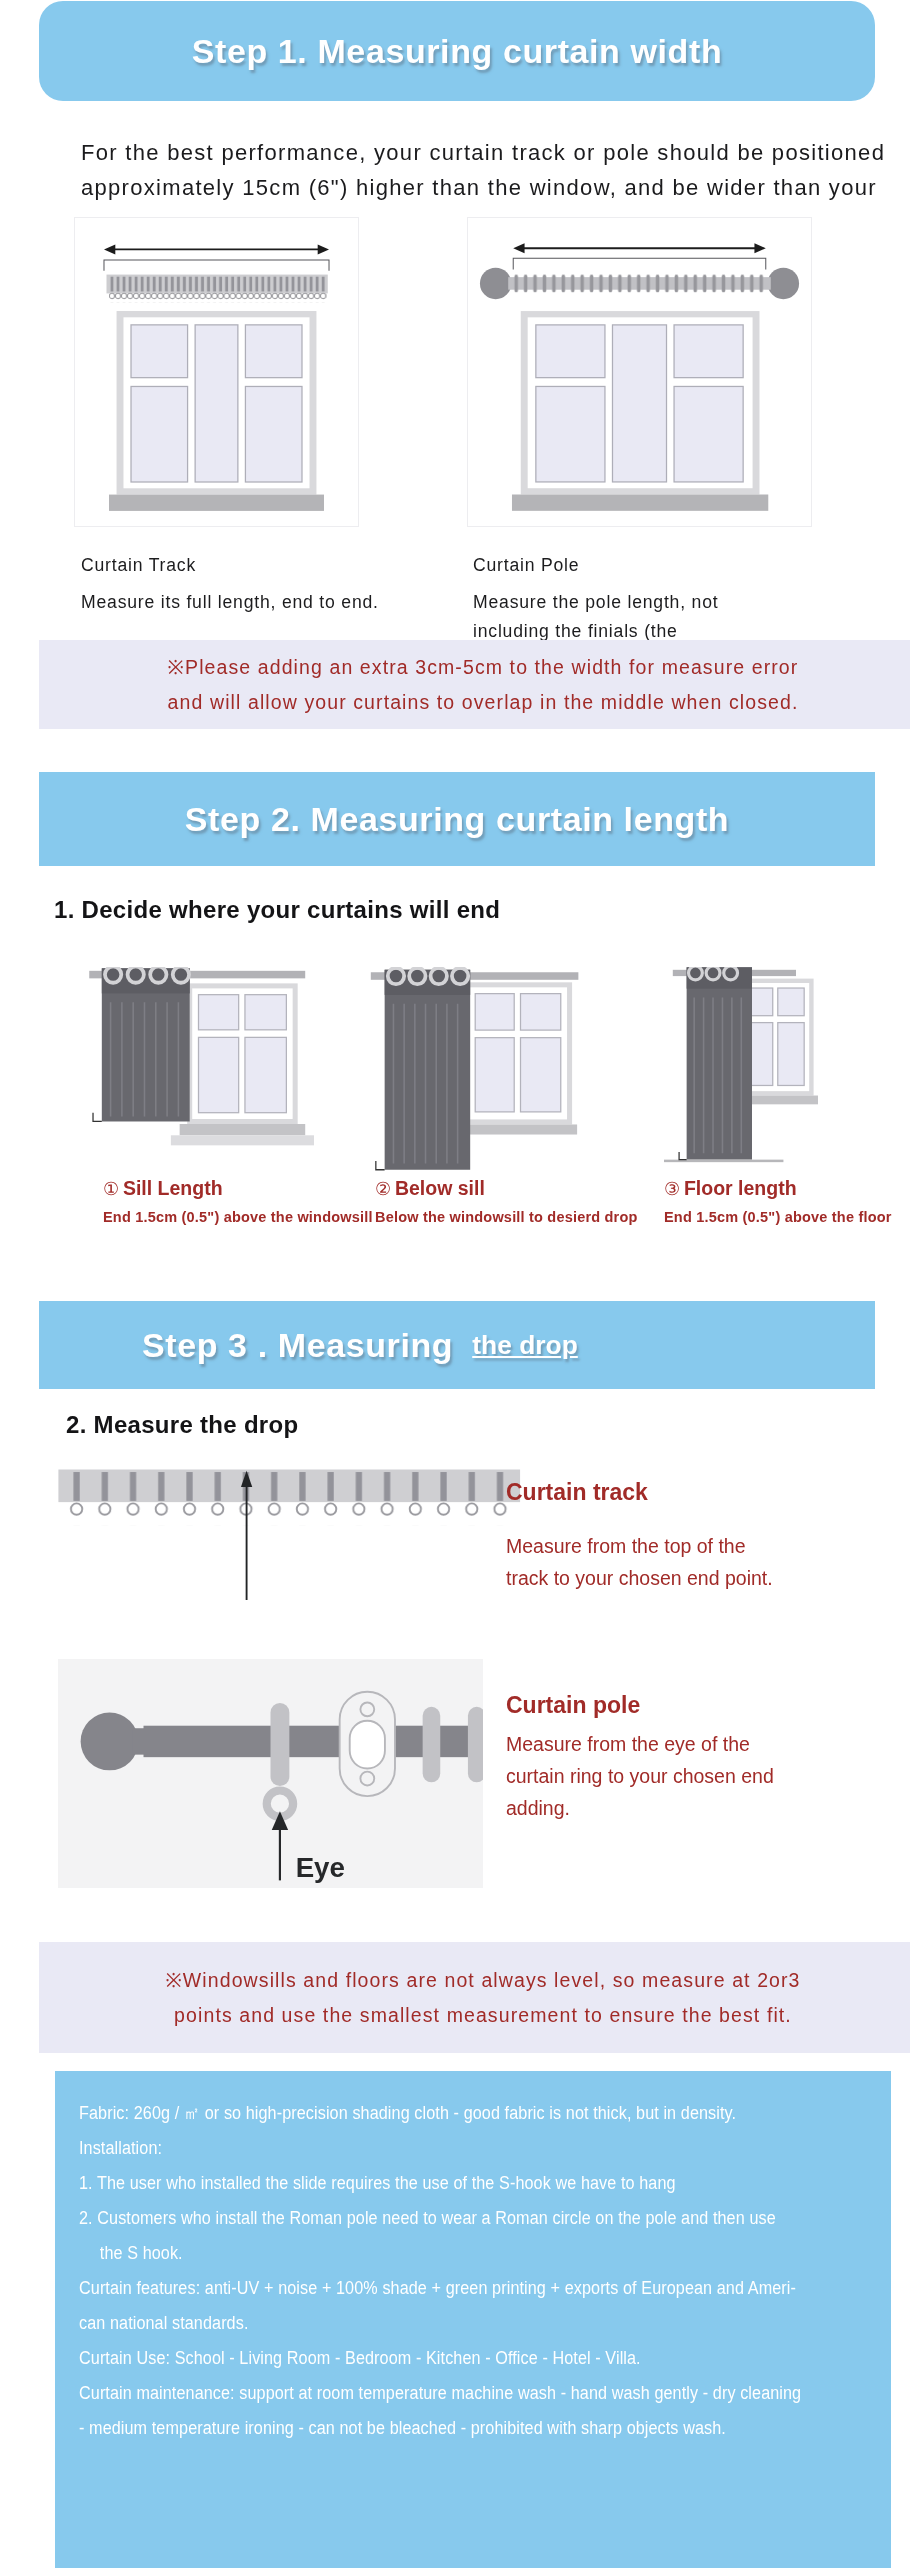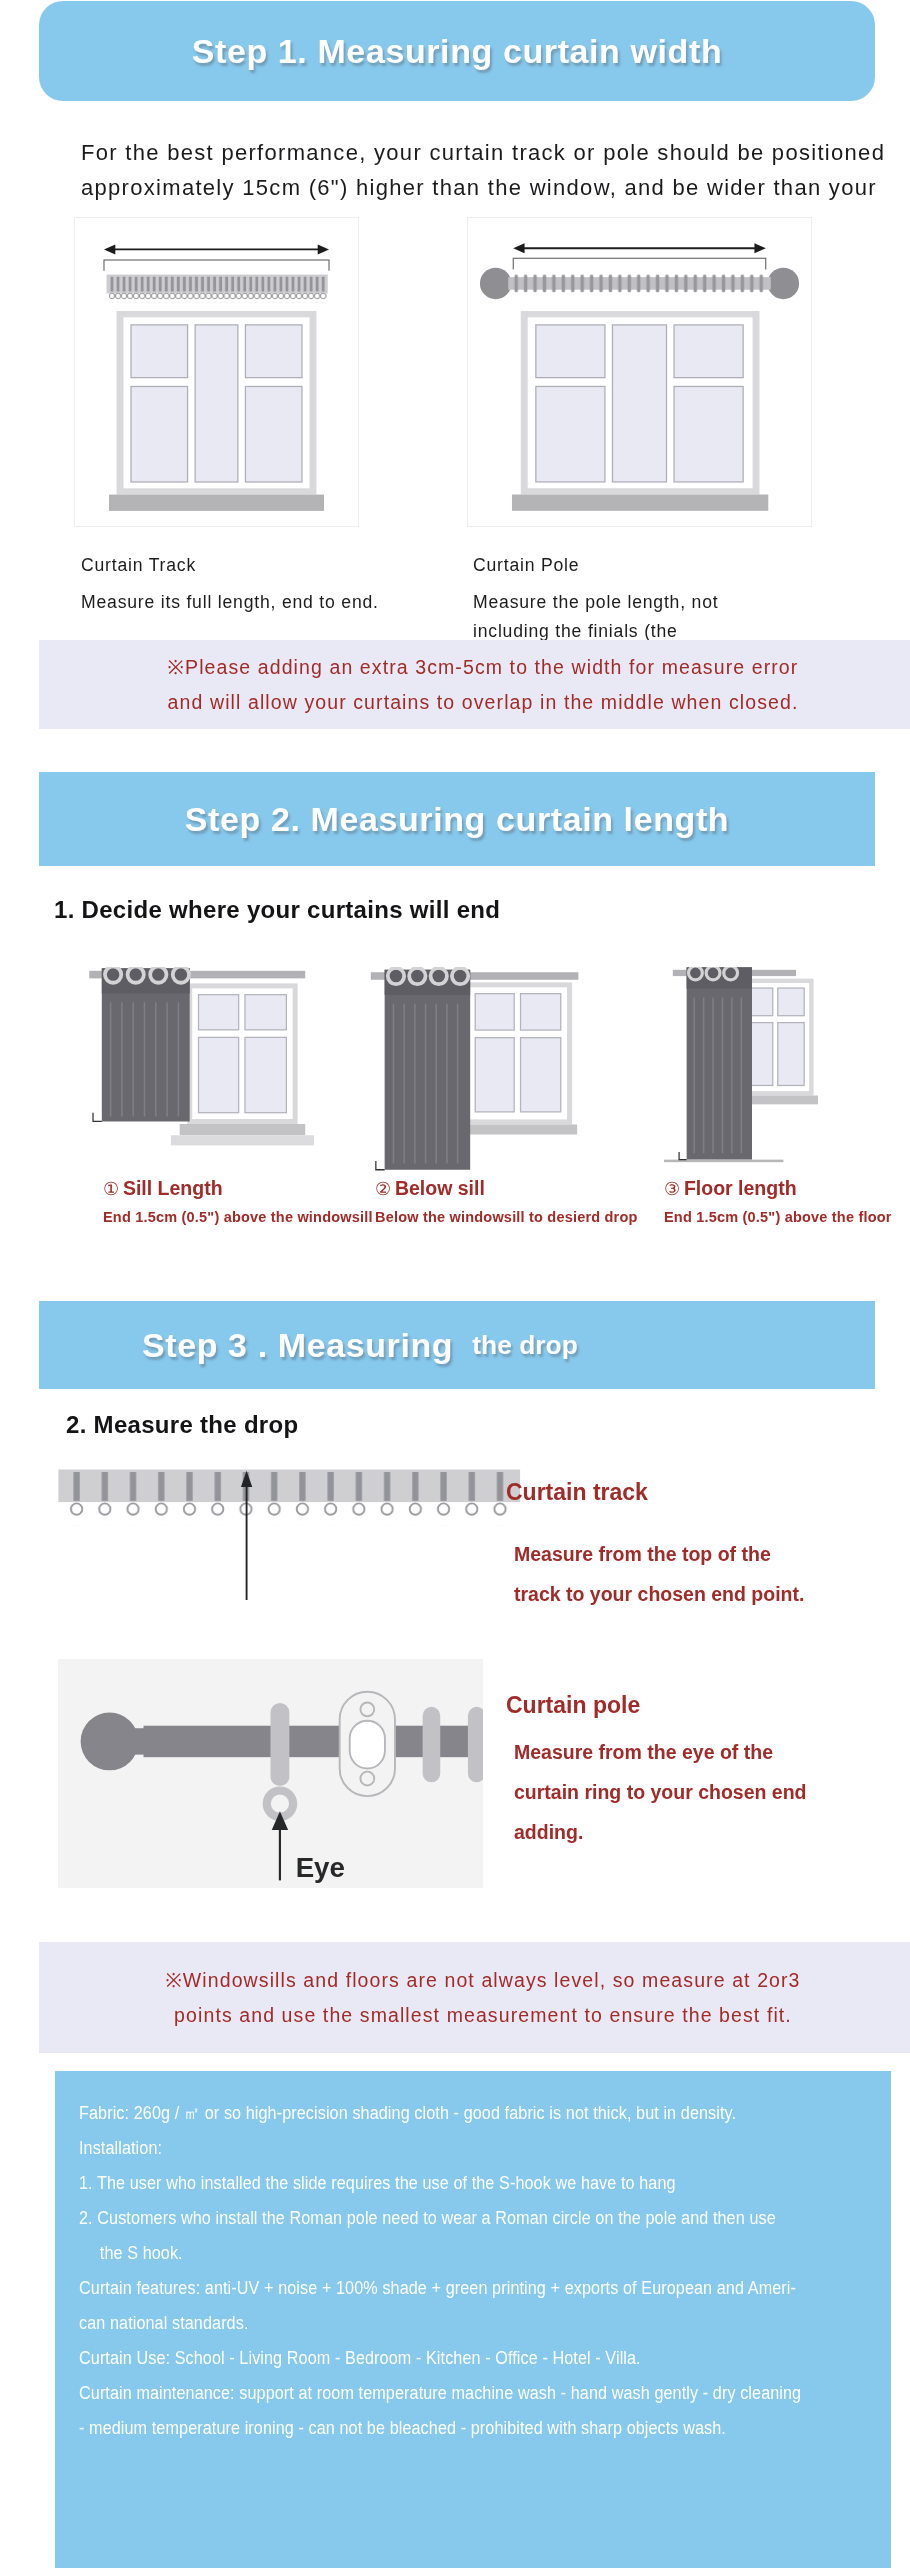--- a/index.html
+++ b/index.html
@@ -3,36 +3,36 @@
 <meta charset="utf-8">
 <style>
   html,body{margin:0;padding:0;background:#fff;}
   #page{position:relative;width:910px;height:2576px;background:#ffffff;overflow:hidden;
         font-family:"Liberation Sans",sans-serif;color:#1c1c1e;}
   .abs{position:absolute;}
   .band{position:absolute;left:39px;width:836px;background:#87c9ed;display:flex;align-items:center;justify-content:center;}
   .band-title{color:#fff;font-weight:bold;font-size:34px;letter-spacing:0.6px;white-space:nowrap;
               text-shadow:1.9px 2.5px 2.5px rgba(92,116,136,.55);}
   .band-title-sub{color:#fff;font-weight:bold;font-size:26.4px;margin-left:19px;white-space:nowrap;
-              text-shadow:1.9px 2.5px 2.5px rgba(92,116,136,.55);}
+              text-shadow:1.9px 2.5px 2.5px rgba(92,116,136,.55);text-decoration:underline;}
   .intro{font-size:22px;letter-spacing:1.3px;line-height:35px;white-space:nowrap;color:#1b1b1d;}
   .panel{position:absolute;border:0.6px solid #ededf0;background:#fff;}
   .caption{position:absolute;font-size:17.6px;letter-spacing:0.8px;line-height:29px;color:#1c1c1e;white-space:nowrap;}
   .caption .cap-title{margin-bottom:7.5px;}
   .note{position:absolute;left:39px;width:888px;background:#e9e9f5;display:flex;flex-direction:column;
         align-items:center;justify-content:center;}
   .note p{margin:0;font-size:19.5px;letter-spacing:1.1px;line-height:35px;color:#a12b28;white-space:nowrap;}
   .subhead{position:absolute;font-size:24px;font-weight:bold;letter-spacing:0.3px;color:#141416;white-space:nowrap;}
   .opt{position:absolute;white-space:nowrap;color:#a12b28;}
   .opt .opt-label{font-size:19.5px;font-weight:bold;}
   .opt .opt-num{font-weight:400;font-size:18px;margin-right:3.8px;}
   .opt .opt-desc{font-size:14.5px;font-weight:600;letter-spacing:0.2px;margin-top:8.8px;}
   .red-head{position:absolute;font-size:23px;font-weight:bold;color:#a12b28;white-space:nowrap;}
   .red-body{position:absolute;color:#a12b28;}
-  .red-body p{margin:8px;font-size:19.5px;font-weight:bold;line-height:32px;white-space:nowrap;}
+  .red-body p{margin:0;font-size:19.5px;font-weight:normal;line-height:32px;white-space:nowrap;}
   .details{position:absolute;left:55px;top:2071px;width:836px;height:497px;background:#87c9ed;
            padding:25px 0 0 24px;box-sizing:border-box;}
   .details p{margin:0;height:35px;line-height:35px;font-size:17.6px;color:#ffffff;letter-spacing:0.1px;
              white-space:nowrap;transform:scaleX(.92);transform-origin:0 50%;}
   .details p.indent{padding-left:22.6px;}
   svg{display:block;}
 </style>
 </head>
 <body>
 

